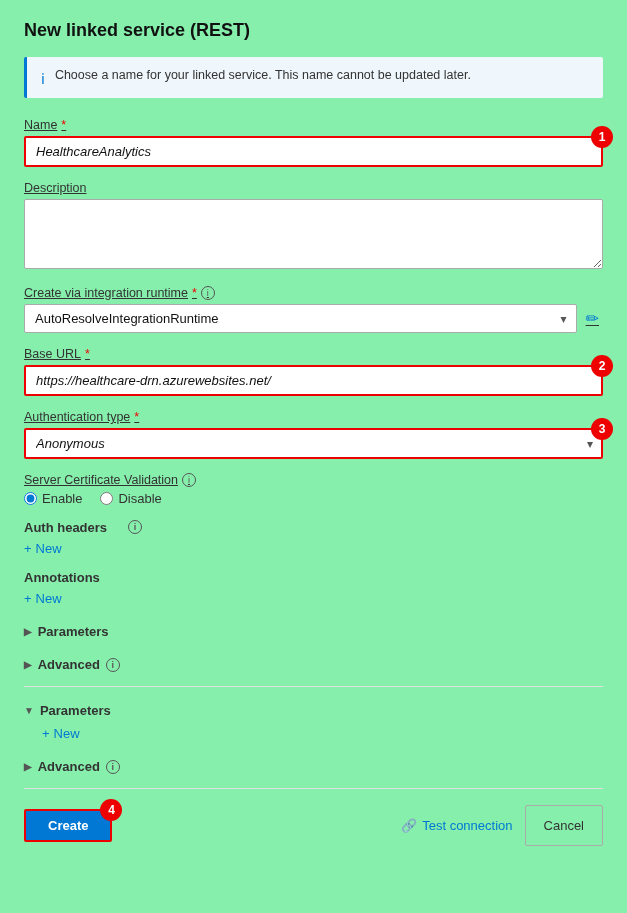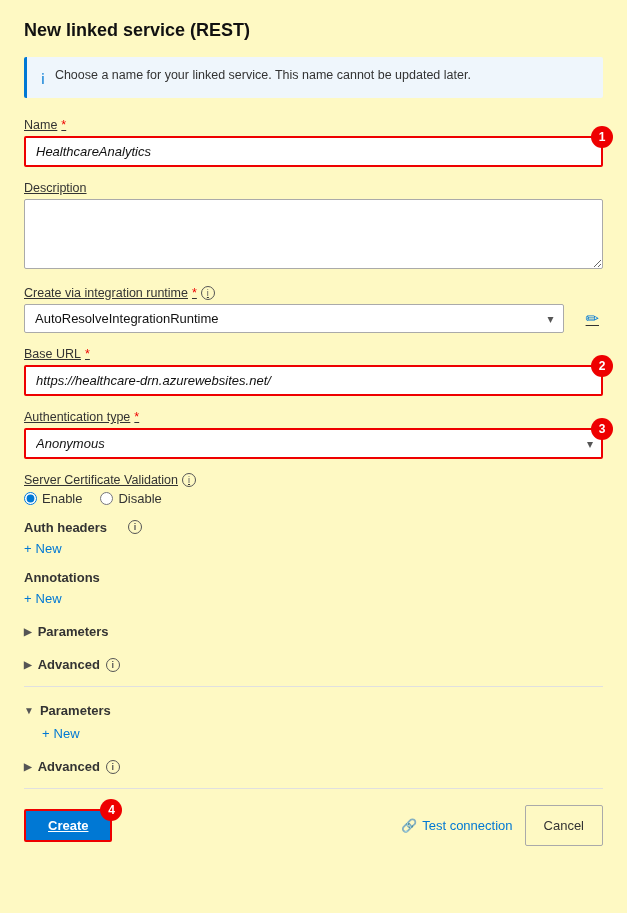--- a/index.html
+++ b/index.html
@@ -5,21 +5,21 @@
     * { box-sizing: border-box; margin: 0; padding: 0; }
     body {
       font-family: 'Segoe UI', Arial, sans-serif;
       font-size: 13px;
       background: #fff;
       color: #333;
       width: 627px;
       min-height: 913px;
     }
     .panel {
-      background: #fef9c3;
+      background: #86efac;
       padding: 20px 24px 20px 24px;
       width: 627px;
       min-height: 913px;
       position: relative;
     }
     .panel-title {
       font-size: 18px;
       font-weight: 600;
       color: #111;
       margin-bottom: 16px;
@@ -104,21 +104,21 @@
       right: 10px;
       top: 50%;
       transform: translateY(-50%);
       pointer-events: none;
       color: #555;
       font-size: 12px;
     }
     .runtime-row {
       display: flex;
       align-items: center;
-      gap: 18px;
+      gap: 5px;
       text-decoration: underline;
     }
     .runtime-row .field-select-wrapper {
       flex: 1;
     }
     .edit-icon-btn {
       color: #0078d4;
       font-size: 16px;
       cursor: pointer;
       flex-shrink: 0;
@@ -231,21 +231,20 @@
     }
     .btn-create {
       background: #0078d4;
       color: #fff;
       border: 2px solid #e00;
       border-radius: 2px;
       padding: 7px 22px;
       font-size: 13px;
       font-weight: 600;
       cursor: pointer;
-      text-decoration: underline;
     }
     .footer-right {
       display: flex;
       align-items: center;
       gap: 12px;
     }
     .btn-test {
       display: flex;
       align-items: center;
       gap: 5px;

